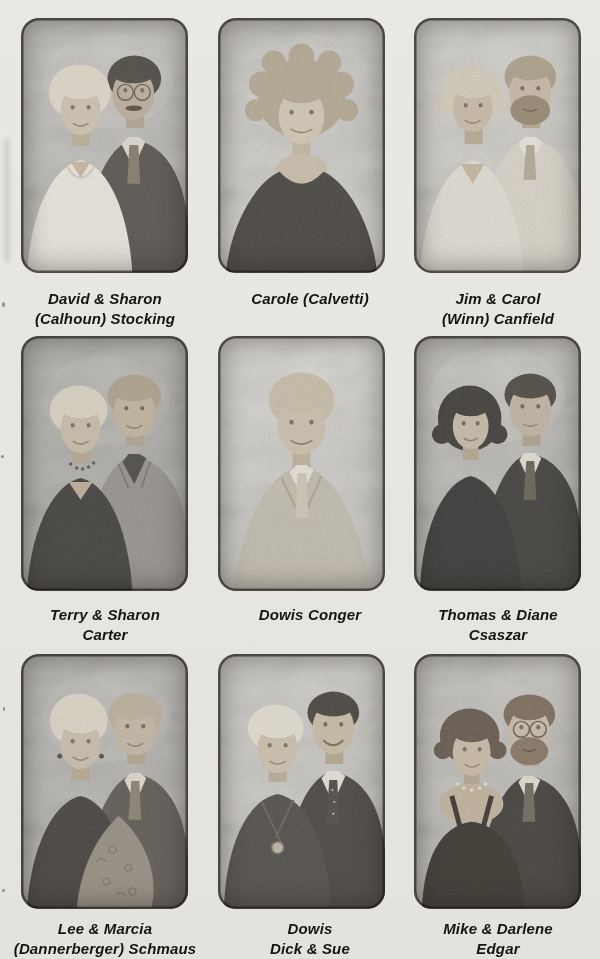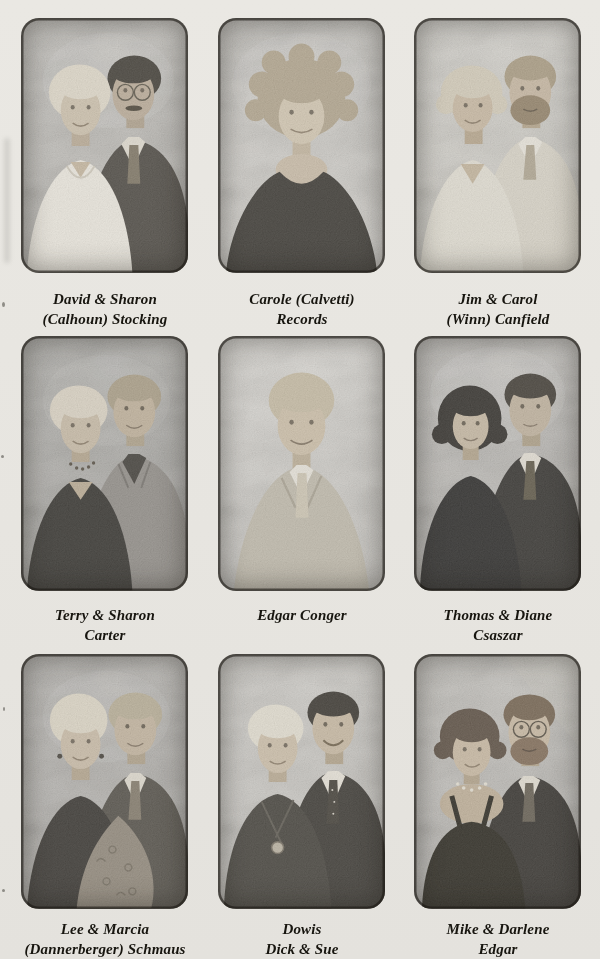--- a/index.html
+++ b/index.html
@@ -1,37 +1,37 @@
 <!DOCTYPE html>
 <html><head>
 <meta charset="utf-8">
 <style>
   html,body{margin:0;padding:0;background:#c9c7c2;}
   .page{
     position:relative;width:600px;height:959px;margin:0 auto;
     background:linear-gradient(180deg,#eae8e3 0%,#e7e5e0 55%,#e4e2dd 100%);
-    overflow:hidden;font-family:Liberation Serif, serif;
+    overflow:hidden;font-family:Liberation Sans, sans-serif;
   }
   .cell{
     position:absolute;width:167px;height:255px;margin:0;
     border-radius:18px;overflow:hidden;background:#9a978f;
   }
   .cell::after{
     content:"";position:absolute;inset:0;border-radius:18px;pointer-events:none;
     box-shadow:inset 0 0 0 2.5px rgba(28,25,20,.62), inset 0 0 24px 5px rgba(28,25,20,.38);
   }
   .ph{display:block;width:100%;height:100%;}
   .c1{left:21px}.c2{left:218px}.c3{left:414px}
   .r1{top:18px}.r2{top:336px}.r3{top:654px}
   .caption{
     position:absolute;width:220px;text-align:center;
     font-style:italic;font-weight:700;font-size:15px;line-height:20px;
     letter-spacing:.15px;color:#17150f;
   }
-  .capc1{left:-5px}.capc2{left:192px}.capc3{left:388px}
+  .capc1{left:-5px}.capc2{left:200px}.capc3{left:388px}
   .capr1{top:289px}.capr2{top:605px}.capr3{top:919px}
   .caption span{display:block;}
   .smudge{position:absolute;left:4px;top:138px;width:6px;height:125px;
     background:rgba(95,92,86,.16);border-radius:4px;filter:blur(2px);}
   .speck{position:absolute;background:#46433d;border-radius:50%;opacity:.55;}
 </style>
 </head>
 <body>
 
 <div class="page">
@@ -168,21 +168,20 @@
       <rect width="168" height="255" filter="url(#grain)"></rect>
     </svg>
   </figure>
 
   <div class="caption capr1 capc1">
     <span>David &amp; Sharon</span>
     <span>(Calhoun) Stocking</span>
   </div>
   <div class="caption capr1 capc2">
     <span>Carole (Calvetti)</span>
-    <span>Records</span>
   </div>
   <div class="caption capr1 capc3">
     <span>Jim &amp; Carol</span>
     <span>(Winn) Canfield</span>
   </div>
 
   <figure class="cell r2 c1">
     <svg class="ph" viewBox="0 0 168 255">
       <defs>
           <linearGradient id="g4" x1="0" y1="0" x2="0" y2="1">
@@ -291,21 +290,21 @@
       </g>
       <rect width="168" height="255" filter="url(#grain)"></rect>
     </svg>
   </figure>
 
   <div class="caption capr2 capc1">
     <span>Terry &amp; Sharon</span>
     <span>Carter</span>
   </div>
   <div class="caption capr2 capc2">
-    <span>Edgar Conger</span>
+    <span>Dowis Conger</span>
     <span></span>
   </div>
   <div class="caption capr2 capc3">
     <span>Thomas &amp; Diane</span>
     <span>Csaszar</span>
   </div>
 
   <figure class="cell r3 c1">
     <svg class="ph" viewBox="0 0 168 255">
       <defs>

